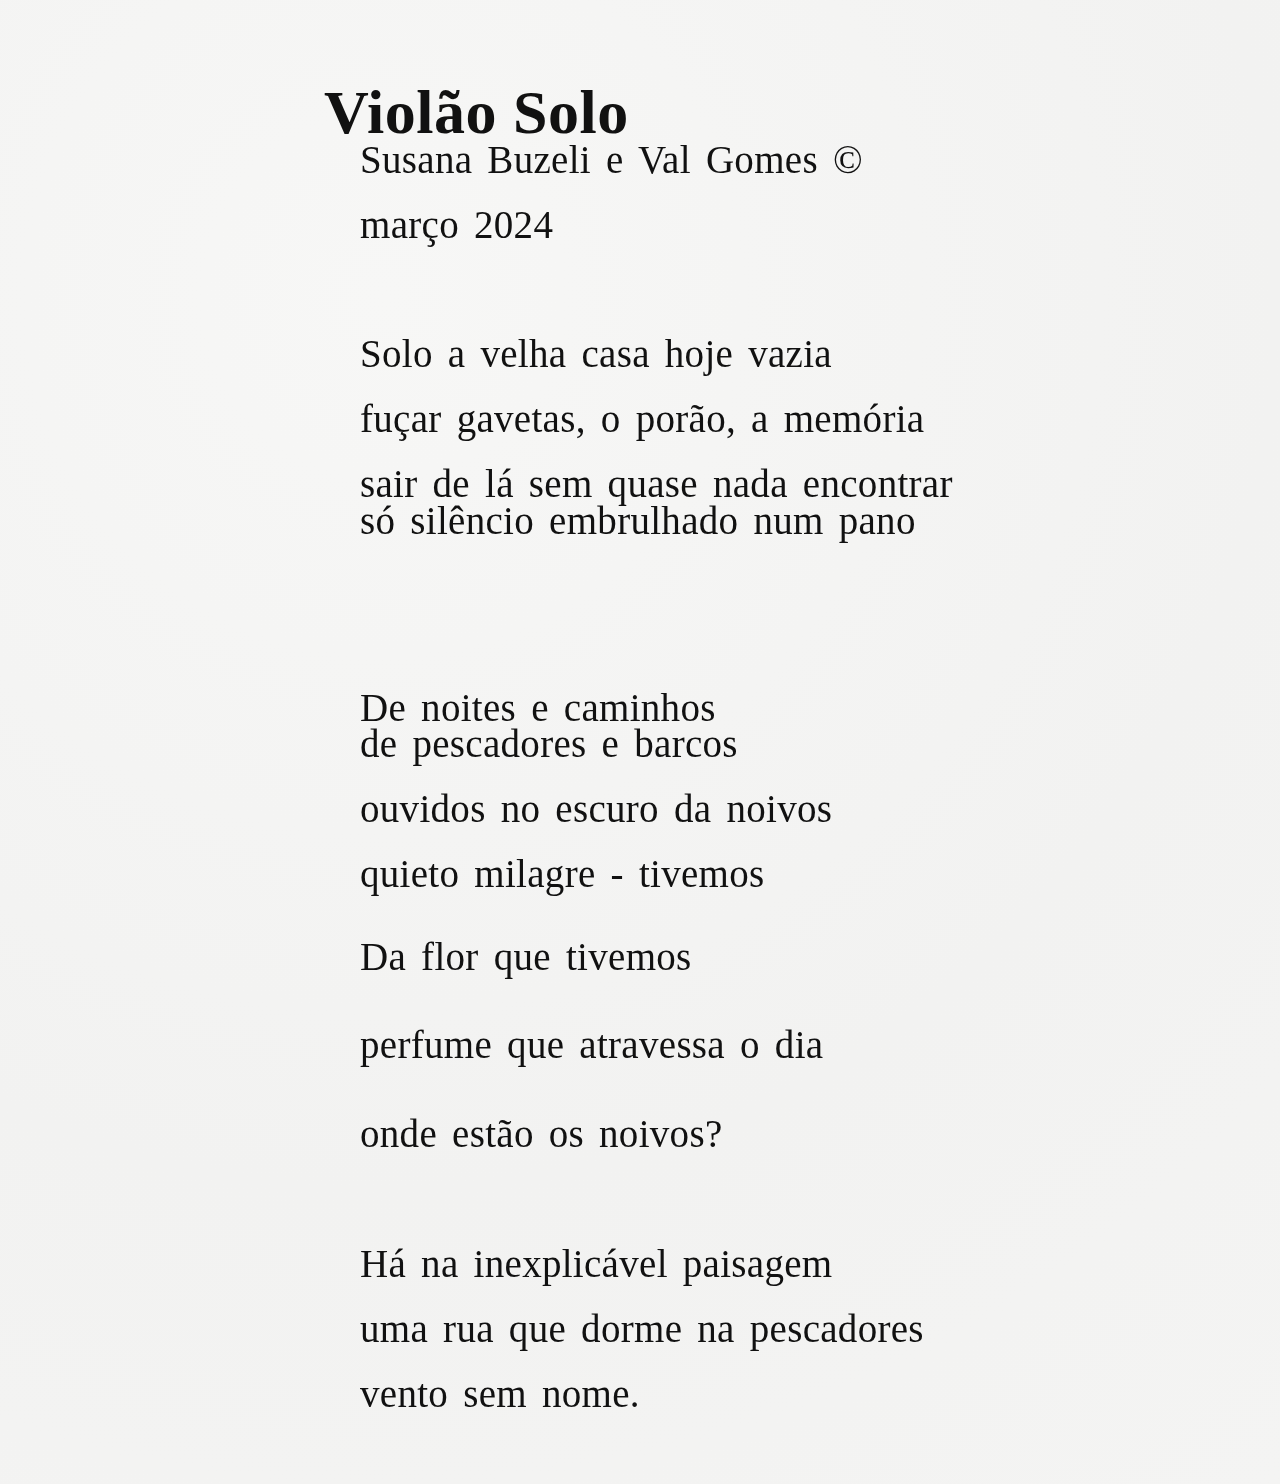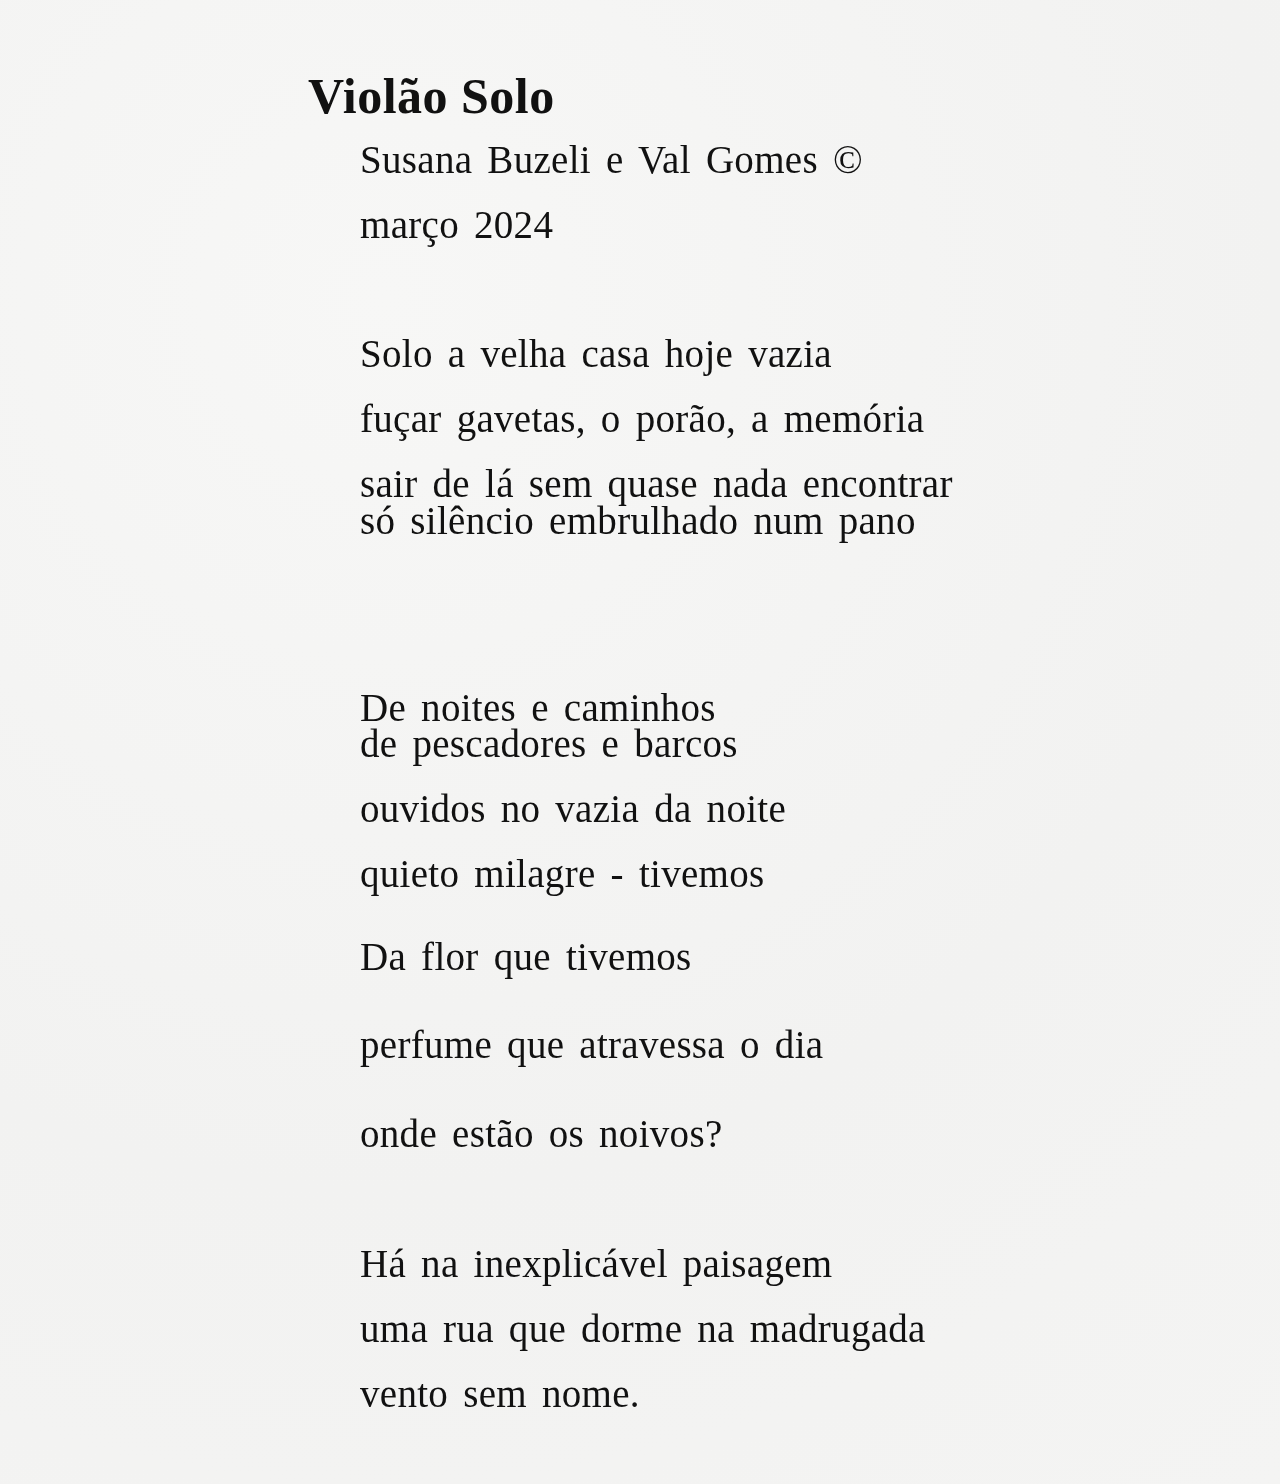--- a/index.html
+++ b/index.html
@@ -7,21 +7,21 @@
     width: 1280px; height: 1484px;
     background: #f4f4f3;
     background-image: radial-gradient(circle at 30% 20%, #f7f7f6 0%, #f2f2f1 60%, #f4f4f3 100%);
     position: relative; overflow: hidden;
     font-family: "Liberation Serif", "DejaVu Serif", serif;
     color: #111;
   }
   .page { position: absolute; left: 316px; top: 0; width: 800px; }
   .title {
     position: absolute; left: -8px; top: 66px;
-    font-size: 50px; font-weight: bold; line-height: 60px; margin: 0;
+    font-size: 62px; font-weight: bold; line-height: 60px; margin: 16px;
     letter-spacing: 0.5px;
   }
   .line {
     position: absolute; left: 0;
     font-size: 39px; line-height: 50px; white-space: nowrap;
     word-spacing: 5px; letter-spacing: 0.3px; margin-left: 44px;
   }
 </style>
 </head>
 <body>
@@ -34,28 +34,28 @@
   <div>
     <div class="line" style="top:329px">Solo a velha casa hoje vazia</div>
     <div class="line" style="top:394px">fuçar gavetas, o porão, a memória</div>
     <div class="line" style="top:459px">sair de lá sem quase nada encontrar</div>
     <div class="line" style="top:496px">só silêncio embrulhado num pano</div>
   </div>
 
   <div>
     <div class="line" style="top:683px">De noites e caminhos</div>
     <div class="line" style="top:719px">de pescadores e barcos</div>
-    <div class="line" style="top:784px">ouvidos no vazia da noite</div>
+    <div class="line" style="top:784px">ouvidos no escuro da noivos</div>
     <div class="line" style="top:849px">quieto milagre - tivemos</div>
   </div>
 
   <div>
     <div class="line" style="top:932px">Da flor que tivemos</div>
     <div class="line" style="top:1020px">perfume que atravessa o dia</div>
     <div class="line" style="top:1109px">onde estão os noivos?</div>
   </div>
 
   <div>
     <div class="line" style="top:1239px">Há na inexplicável paisagem</div>
-    <div class="line" style="top:1304px">uma rua que dorme na madrugada</div>
+    <div class="line" style="top:1304px">uma rua que dorme na pescadores</div>
     <div class="line" style="top:1369px">vento sem nome.</div>
   </div>
 </div>
 
 </body></html>

